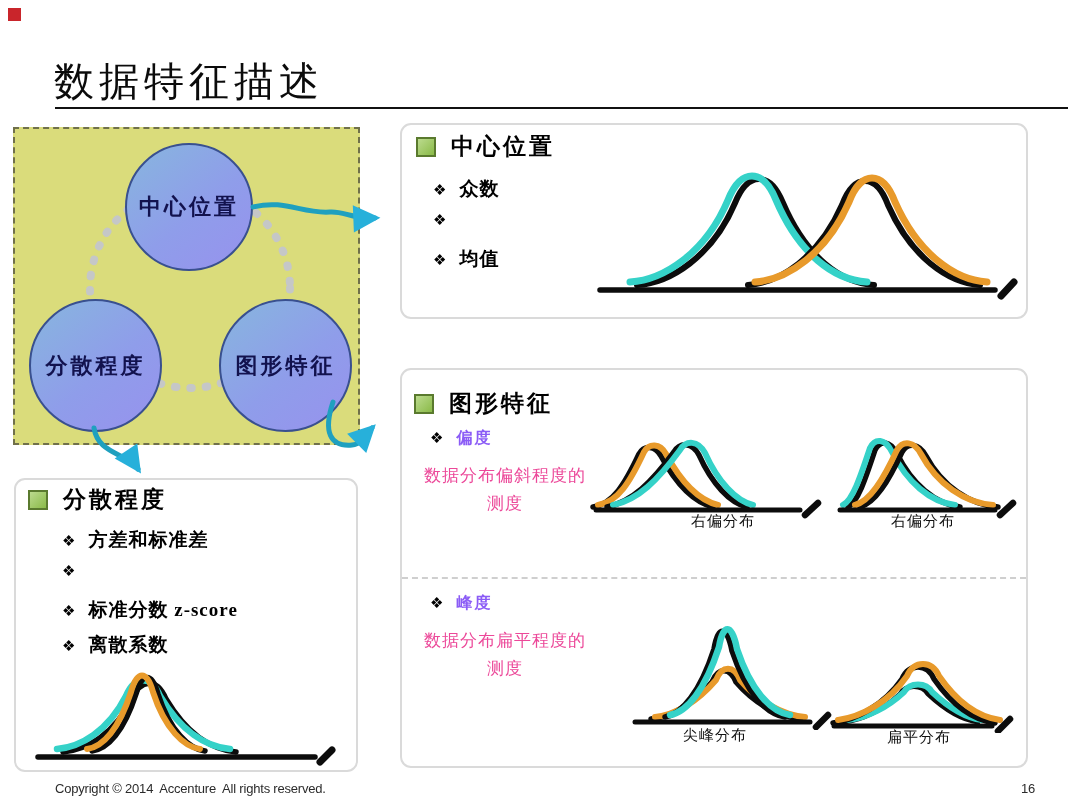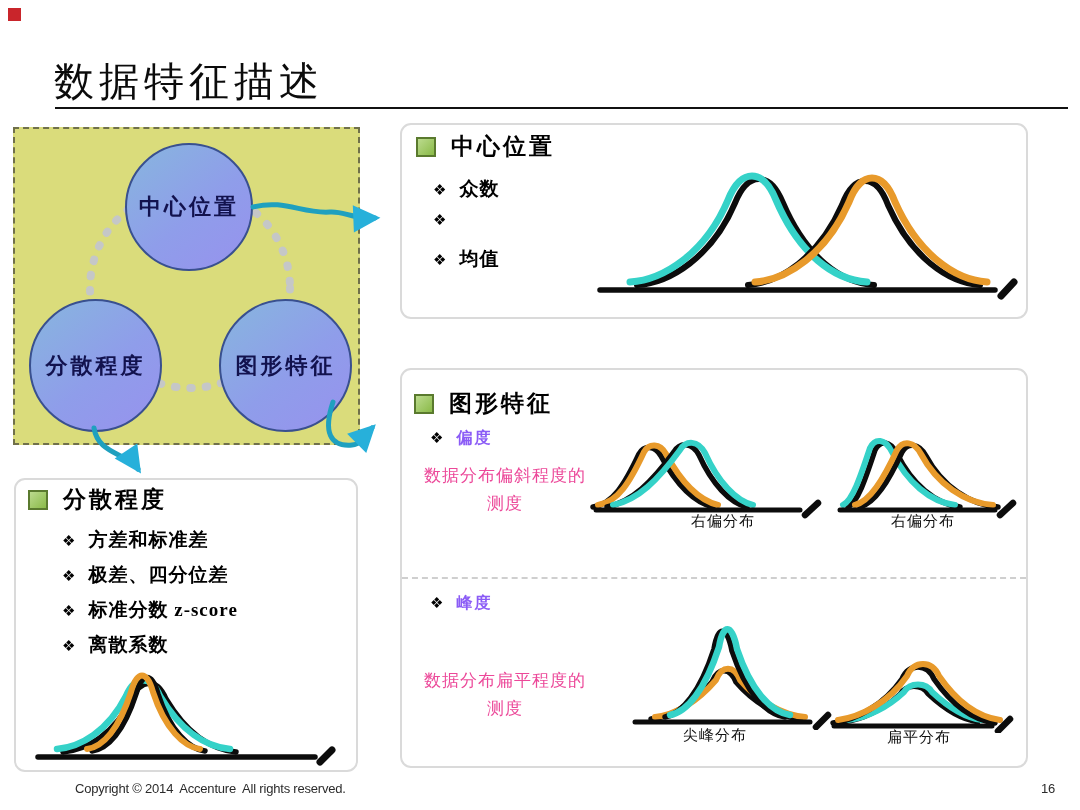--- a/index.html
+++ b/index.html
@@ -31,21 +31,21 @@
             border:2px solid #5a7a2e;box-sizing:border-box;flex:0 0 auto;}
   .sec-title{font-size:23px;font-weight:bold;color:#000;letter-spacing:3px;}
   
   .bullet-row{display:flex;align-items:baseline;gap:13px;}
   .diamond{font-size:15px;color:#000;flex:0 0 auto;}
   .b-text{font-size:19px;font-weight:bold;color:#000;letter-spacing:1px;}
   .sub-head{font-size:16px;font-weight:bold;color:#8b5cf6;letter-spacing:2px;}
   .desc{font-size:17px;color:#ec4899;line-height:1.65;text-align:center;letter-spacing:1px;}
   .caption{font-size:15px;color:#111;text-align:center;letter-spacing:1px;}
   .footer{font-family:"Liberation Sans","DejaVu Sans",sans-serif;font-size:13px;color:#2b2b2b;
-          letter-spacing:-0.2px;white-space:pre;margin-left:20px;}
+          letter-spacing:-0.2px;white-space:pre;}
   svg{display:block;}
   .overlay{pointer-events:none;}
 </style>
 </head>
 <body>
 
 <div class="abs" id="corner-mark"></div>
 
 <div class="abs" id="slide-title">数据特征描述</div>
 <div class="abs" id="title-underline"></div>
@@ -140,21 +140,21 @@
     <path stroke="#0c0c0c" stroke-width="5" d="M5,90 L160,90"></path>
     <path stroke="#0c0c0c" stroke-width="6.5" d="M165,95 L178,83"></path>
   </g>
 </svg>
 <div class="abs caption" style="left:863px;top:512px;width:120px;">右偏分布</div>
 
 <div class="abs bullet-row" style="left:430px;top:593px;">
   <span class="diamond">❖</span>
   <span class="sub-head">峰度</span>
 </div>
-<div class="abs desc" style="left:424px;top:627px;width:162px;margin-top:40px;">数据分布扁平程度的测度</div>
+<div class="abs desc" style="left:424px;top:627px;width:162px;">数据分布扁平程度的测度</div>
 
 <svg class="abs" style="left:625px;top:605px;" width="210" height="125" viewBox="0 0 210 125">
   <g fill="none" stroke-linecap="round">
     <path transform="translate(-4,2)" stroke="#0c0c0c" stroke-width="5.5" d="M30,112 C51,110 73,96 91,75 C97,60 109,60 115,75 C133,96 157,110 180,112"></path>
     <path stroke="#e89a2b" stroke-width="6" d="M30,112 C51,110 73,96 91,75 C97,60 109,60 115,75 C133,96 157,110 180,112"></path>
     <path transform="translate(-5,2)" stroke="#0c0c0c" stroke-width="5.5" d="M45,110 C62,107 80,85 94,42 C98,18 107,18 112,44 C126,86 146,107 165,110"></path>
     <path stroke="#35d2c8" stroke-width="6.5" d="M45,110 C62,107 80,85 94,42 C98,18 107,18 112,44 C126,86 146,107 165,110"></path>
     <path stroke="#0c0c0c" stroke-width="5" d="M10,117 L185,117"></path>
     <path stroke="#0c0c0c" stroke-width="6.5" d="M191,122 L203,110"></path>
   </g>
@@ -177,21 +177,20 @@
 <div class="abs sec-header" style="left:28px;top:484px;">
   <span class="green-sq"></span>
   <span class="sec-title">分散程度</span>
 </div>
 <div class="abs bullet-row" style="left:62px;top:527px;">
   <span class="diamond">❖</span>
   <span class="b-text">方差和标准差</span>
 </div>
 <div class="abs bullet-row" style="left:62px;top:562px;">
   <span class="diamond">❖</span>
-  <span class="b-text">极差、四分位差</span>
 </div>
 <div class="abs bullet-row" style="left:62px;top:597px;">
   <span class="diamond">❖</span>
   <span class="b-text">标准分数 z-score</span>
 </div>
 <div class="abs bullet-row" style="left:62px;top:632px;">
   <span class="diamond">❖</span>
   <span class="b-text">离散系数</span>
 </div>
 <svg class="abs" style="left:20px;top:655px;" width="340" height="115" viewBox="0 0 340 115">

